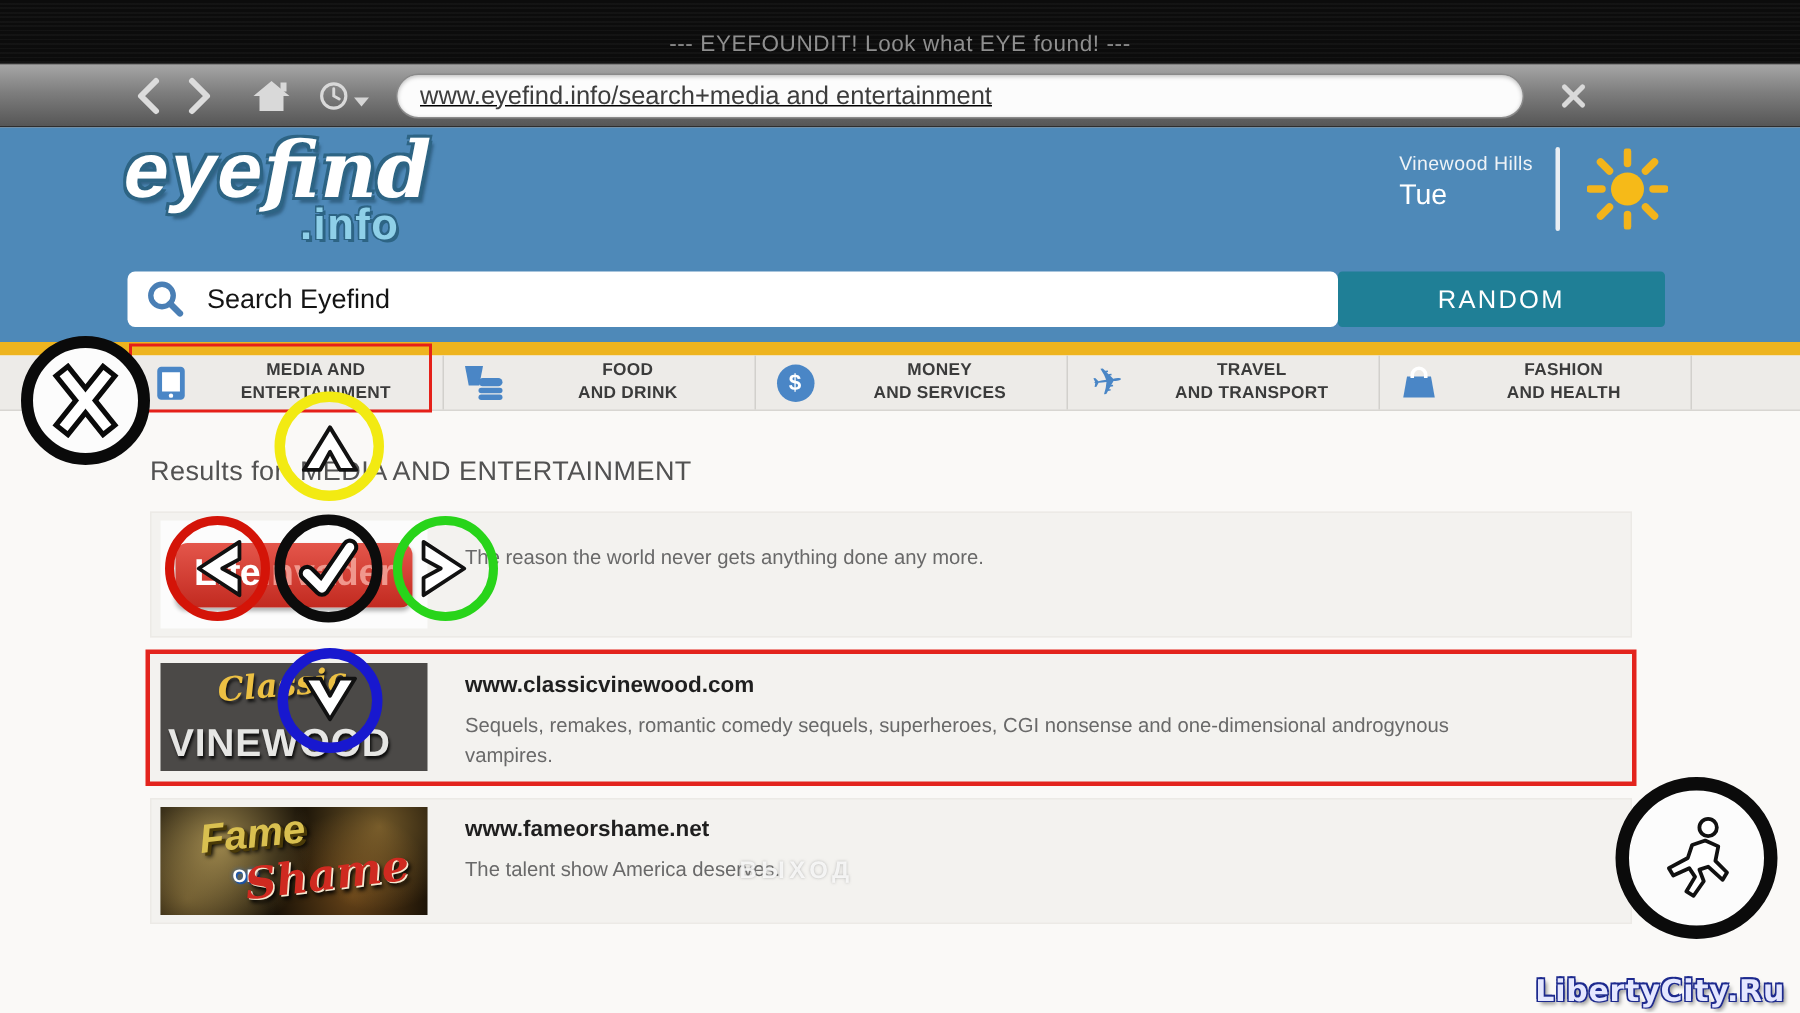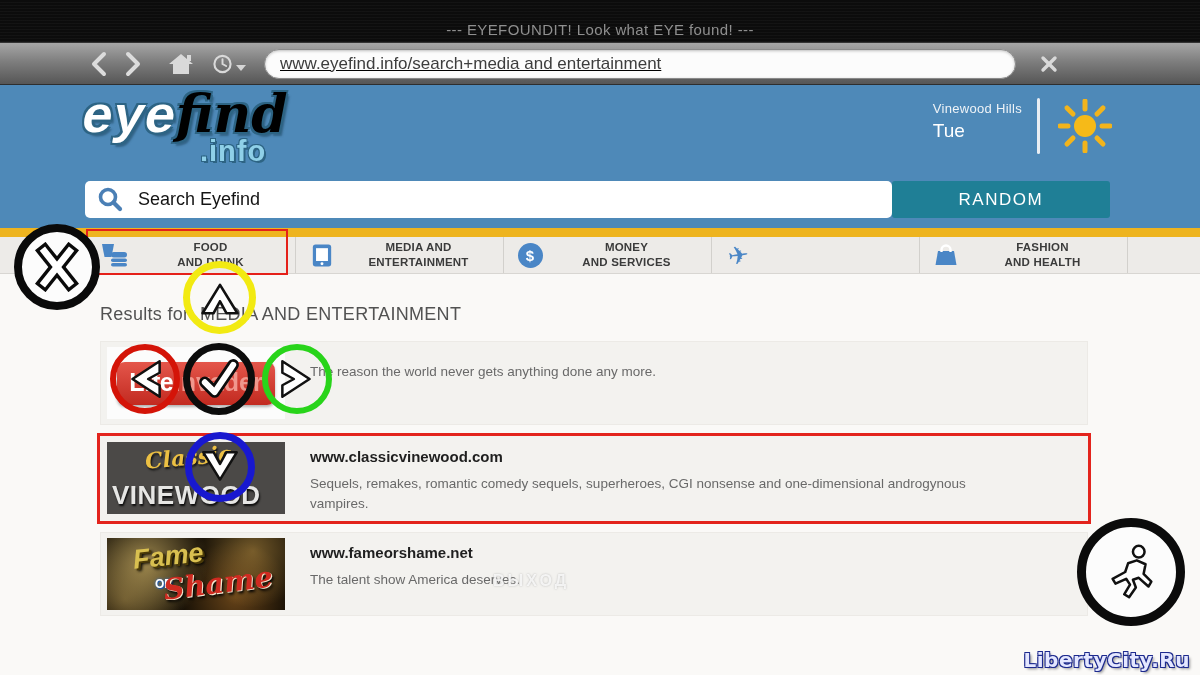--- a/index.html
+++ b/index.html
@@ -25,21 +25,21 @@
     border-radius:15px; display:flex; align-items:center; padding-left:15px;
     box-shadow:inset 0 1px 3px rgba(0,0,0,.25);text-decoration:underline; }
   .urlpill span { font-size:17px; color:#3d3d3d; }
   .closebtn { margin-left:16px; }
 
   
   .bluehead { height:143px; background:#4e89b8; position:relative; }
   .logo { position:absolute; left:82px; top:0px; cursor:pointer; }
   .logo .row1 { font-family:"DejaVu Serif", serif; font-style:italic; font-weight:bold; font-size:52px; line-height:1.1; }
   .logo .eye { color:#ffffff; text-shadow:2px 2px 0 #2d6484,-2px 2px 0 #2d6484,2px -2px 0 #2d6484,-2px -2px 0 #2d6484,3px 4px 2px rgba(30,70,95,.55);font-family:Liberation Mono, monospace; }
-  .logo .find { color:#000000; text-shadow:2px 2px 0 #2d6484,-2px 2px 0 #2d6484,2px -2px 0 #2d6484,-2px -2px 0 #2d6484,3px 4px 2px rgba(30,70,95,.55); }
+  .logo .find { color:#ffffff; text-shadow:2px 2px 0 #2d6484,-2px 2px 0 #2d6484,2px -2px 0 #2d6484,-2px -2px 0 #2d6484,3px 4px 2px rgba(30,70,95,.55); }
   .logo .row2 { font-weight:bold; font-size:29px; color:#8fd0e8; margin:-12px 0 0 118px; letter-spacing:1px;
     text-shadow:2px 2px 0 #2d6484,-1px -1px 0 #2d6484,1px -1px 0 #2d6484,-1px 1px 0 #2d6484; }
   .weather { position:absolute; right:178px; top:16px; color:#fff; }
   .weather .loc { font-size:13px; color:#eef3f7; letter-spacing:.3px; }
   .weather .day { font-size:19px; margin-top:4px; }
   .wdivider { position:absolute; right:160px; top:13px; width:3px; height:56px; background:#e9eef3; border-radius:2px; }
   .sun { position:absolute; right:88px; top:14px; }
   .searchrow { position:absolute; left:85px; right:90px; bottom:10px; display:flex; justify-content:space-between; }
   .searchbox { width:820px; height:37px; background:#fff; border-radius:5px; display:flex; align-items:center;
     padding-left:12px; cursor:text; }
@@ -200,61 +200,65 @@
   </div>
 </div>
 
 <div class="goldstripe"></div>
 
 <div class="tabbar">
   <div class="sel-frame"></div>
 
   <div class="tab">
     <div class="tabicon">
+      <svg width="22" height="27" viewBox="0 0 24 28">
+        <rect x="2" y="2" width="20" height="24" rx="3" fill="#4a86c6"></rect>
+        <rect x="5.5" y="6" width="13" height="14" fill="#fff"></rect>
+        <circle cx="12" cy="23" r="1.6" fill="#fff"></circle>
+      </svg>
+    </div>
+    <div class="tablabel">
+      <div>MEDIA AND</div>
+      <div>ENTERTAINMENT</div>
+    </div>
+  </div>
+
+  <div class="tab">
+    <div class="tabicon">
       <svg width="28" height="26" viewBox="0 0 28 26">
         <path d="M2 2 h12 l-2.5 13 h-7 z" fill="#4a86c6"></path>
         <rect x="11" y="10" width="16" height="5.5" rx="2.8" fill="#4a86c6"></rect>
         <rect x="11" y="16.5" width="16" height="3.6" rx="1.8" fill="#4a86c6"></rect>
         <rect x="11" y="21" width="16" height="3.6" rx="1.8" fill="#4a86c6"></rect>
       </svg>
     </div>
     <div class="tablabel">
       <div>FOOD</div>
       <div>AND DRINK</div>
     </div>
   </div>
 
   <div class="tab">
     <div class="tabicon">
-      <svg width="22" height="27" viewBox="0 0 24 28">
-        <rect x="2" y="2" width="20" height="24" rx="3" fill="#4a86c6"></rect>
-        <rect x="5.5" y="6" width="13" height="14" fill="#fff"></rect>
-        <circle cx="12" cy="23" r="1.6" fill="#fff"></circle>
-      </svg>
-    </div>
-    <div class="tablabel">
-      <div>MEDIA AND</div>
-      <div>ENTERTAINMENT</div>
-    </div>
-  </div>
-
-  <div class="tab">
-    <div class="tabicon">
       <div class="dollarcircle">$</div>
     </div>
     <div class="tablabel">
       <div>MONEY</div>
       <div>AND SERVICES</div>
     </div>
   </div>
 
   <div class="tab">
     <div class="tabicon">
         <span class="planeglyph">✈</span>
       </div>
+    <div class="tablabel">
+      <div>TRAVEL</div>
+      <div>AND TRANSPORT</div>
+    </div>
   </div>
 
   <div class="tab">
     <div class="tabicon">
       <svg width="26" height="26" viewBox="0 0 26 26">
         <path d="M5 9 h16 l2.5 14 h-21 z" fill="#4a86c6"></path>
         <path d="M8.5 10 v-2 a4.5 4.5 0 0 1 9 0 v2" fill="none" stroke="#fff" stroke-width="2.4"></path>
       </svg>
     </div>
     <div class="tablabel">

